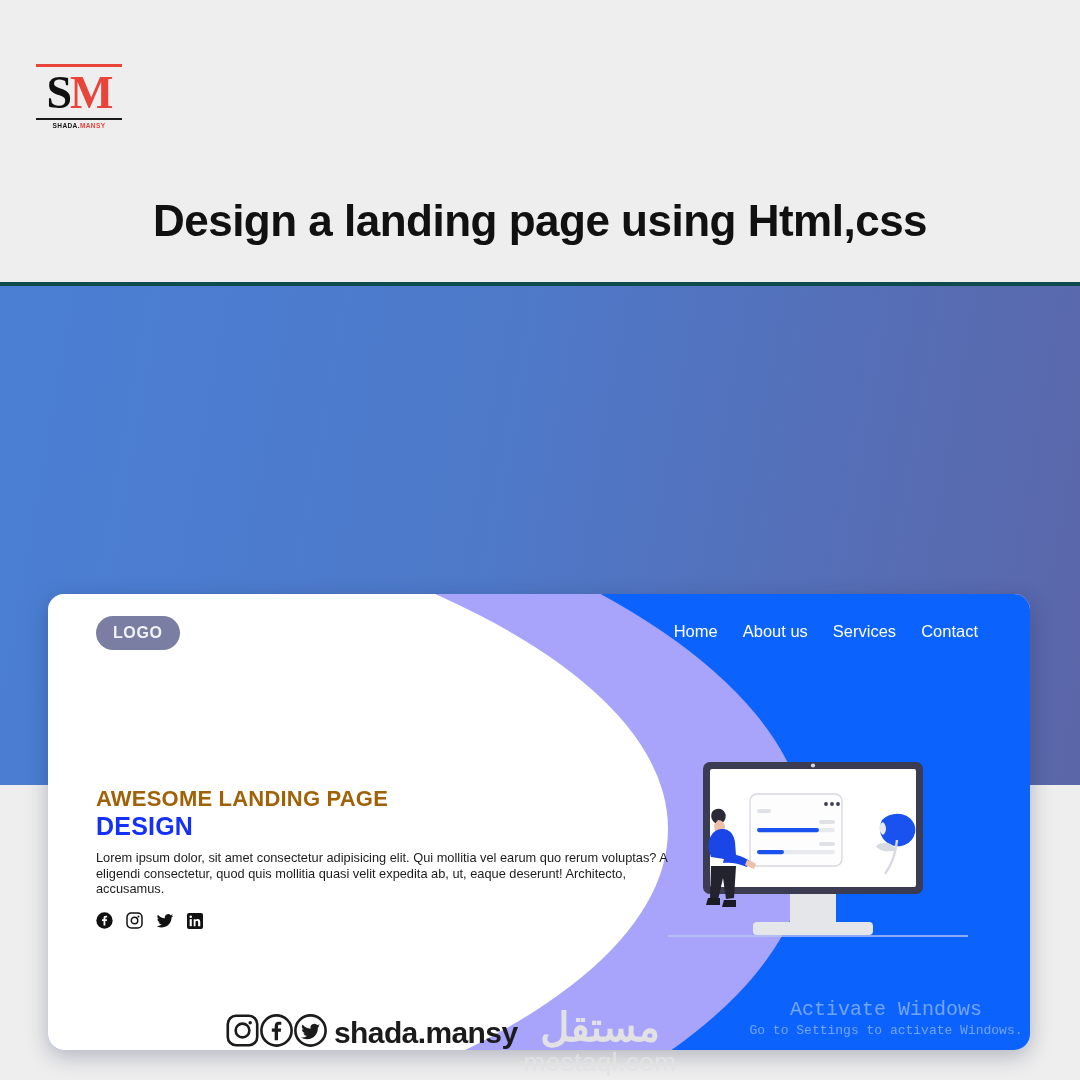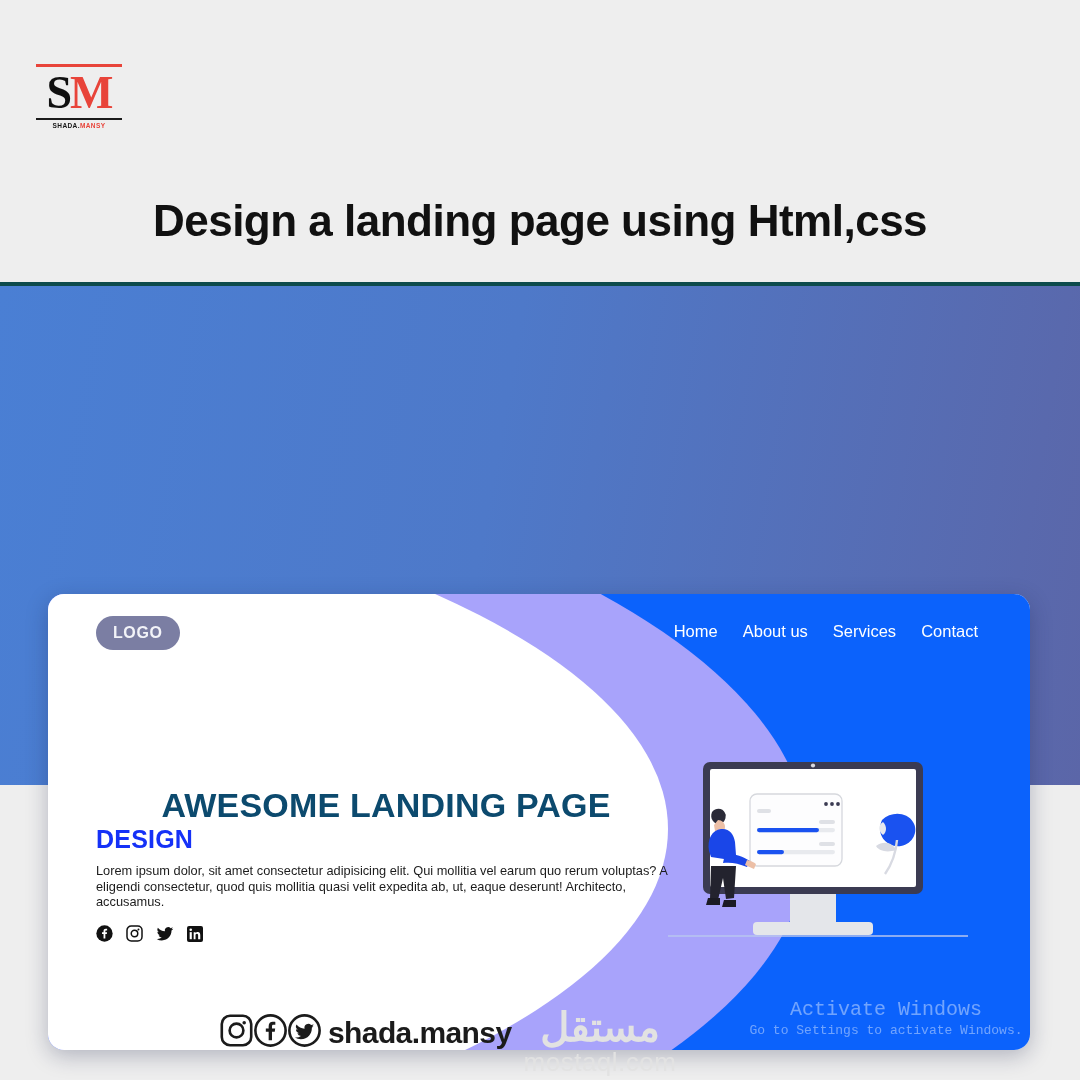--- a/index.html
+++ b/index.html
@@ -94,21 +94,21 @@
   }
   .nav a {
     color: #ffffff; font-size: 16.5px; text-decoration: none;
   }
 
   
   .hero {
     position: absolute; left: 48px; top: 192px; width: 580px;
   }
   .hero-title {
-    font-size: 34px; font-weight: 700; color: #0c4a6e; letter-spacing: .2px; text-align: center;
+    font-size: 22px; font-weight: 700; color: #a16207; letter-spacing: .2px;
   }
   .hero-sub {
     font-size: 25px; font-weight: 700; color: #1531f7; letter-spacing: .2px;
   }
   .hero-text {
     margin-top: 9px; width: 576px;
     font-size: 12.8px; line-height: 1.22; color: #1c1c1c;
   }
   .socials {
     margin-top: 15px; display: flex; align-items: center; gap: 13px;
@@ -127,21 +127,21 @@
     font-family: Liberation Mono, monospace;
   }
   .win-watermark .w1 { font-size: 20px; line-height: 1.25; }
   .win-watermark .w2 { font-size: 13px; line-height: 1.4; }
 
   
   .footer {
     position: absolute; left: 0; top: 1000px; width: 1080px; height: 70px;
   }
   .footer-inner {
-    position: absolute; left: 220px; top: 14px;
+    position: absolute; left: 226px; top: 14px;
     display: flex; align-items: center;
   }
   .footer-icon { margin-right: 1px; }
   .footer-handle {
     font-size: 30px; font-weight: 700; color: #1b1b1b; letter-spacing: -0.6px; margin-left: 6px;
   }
   .mostaql {
     position: absolute; left: 470px; top: 6px; width: 260px;
     text-align: center; color: #e2e2e2;
     pointer-events: none;

